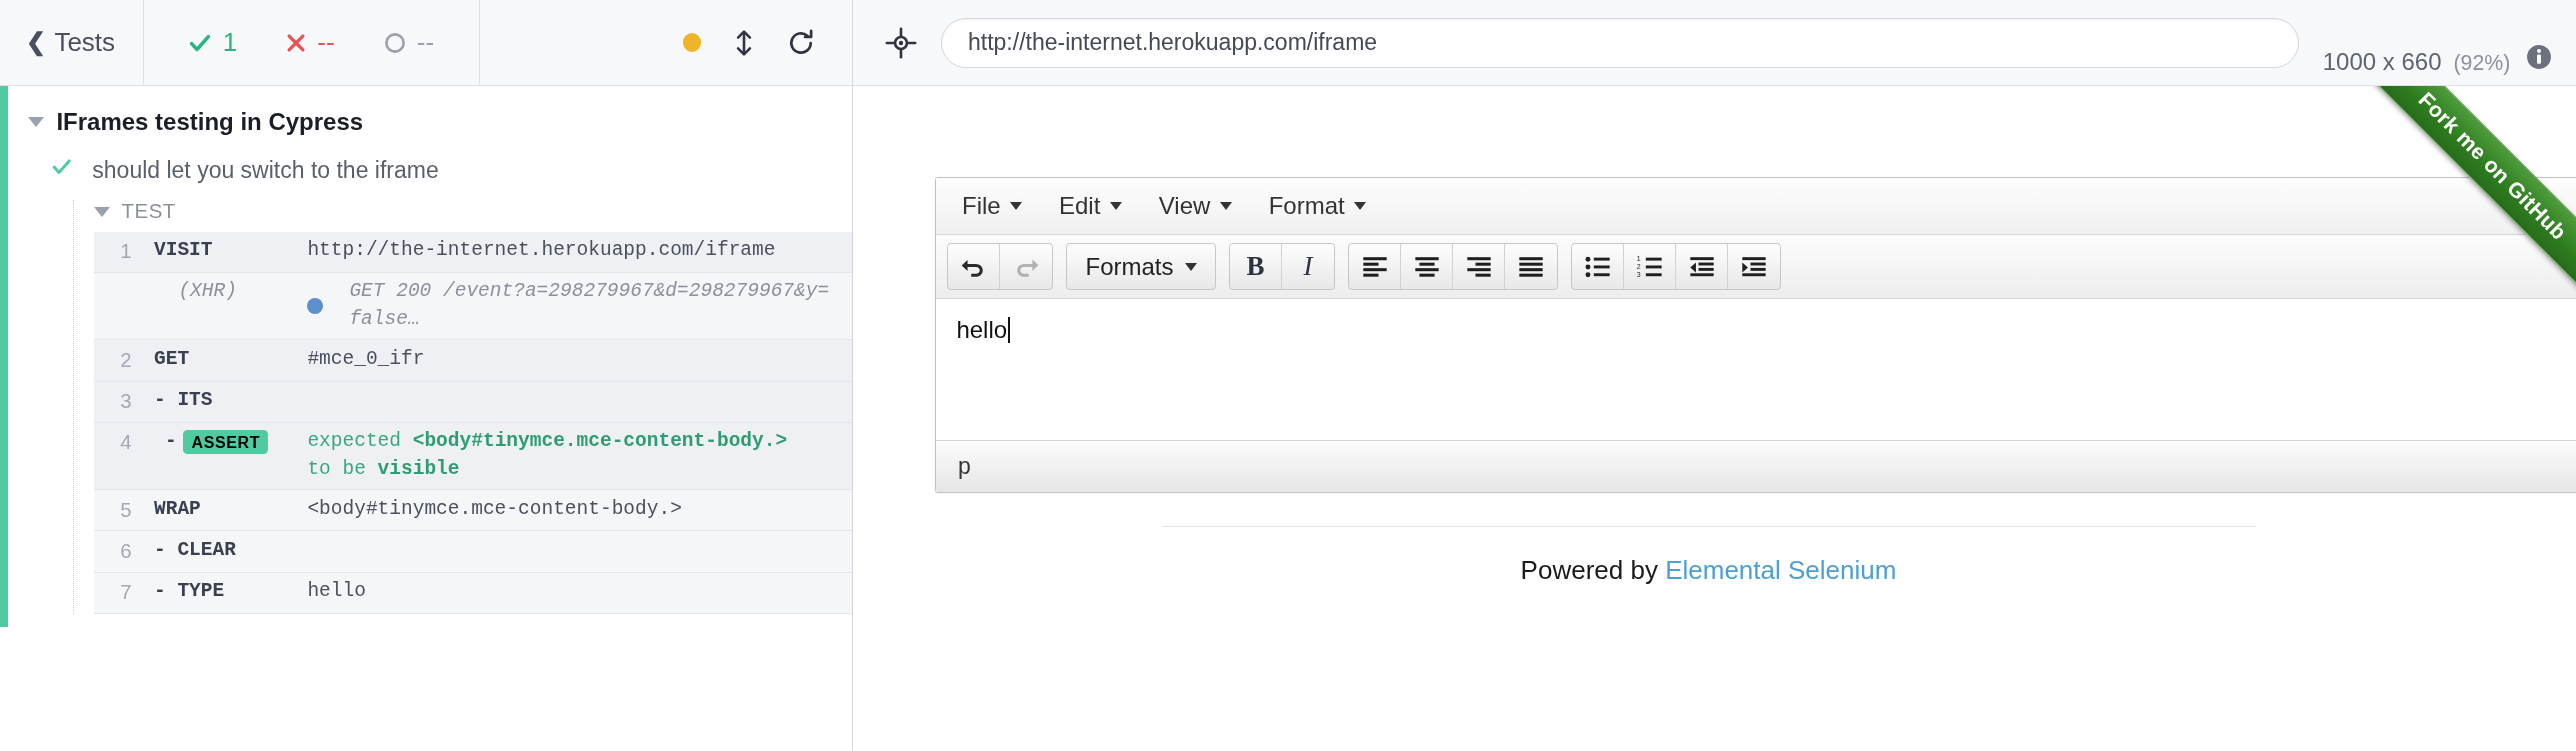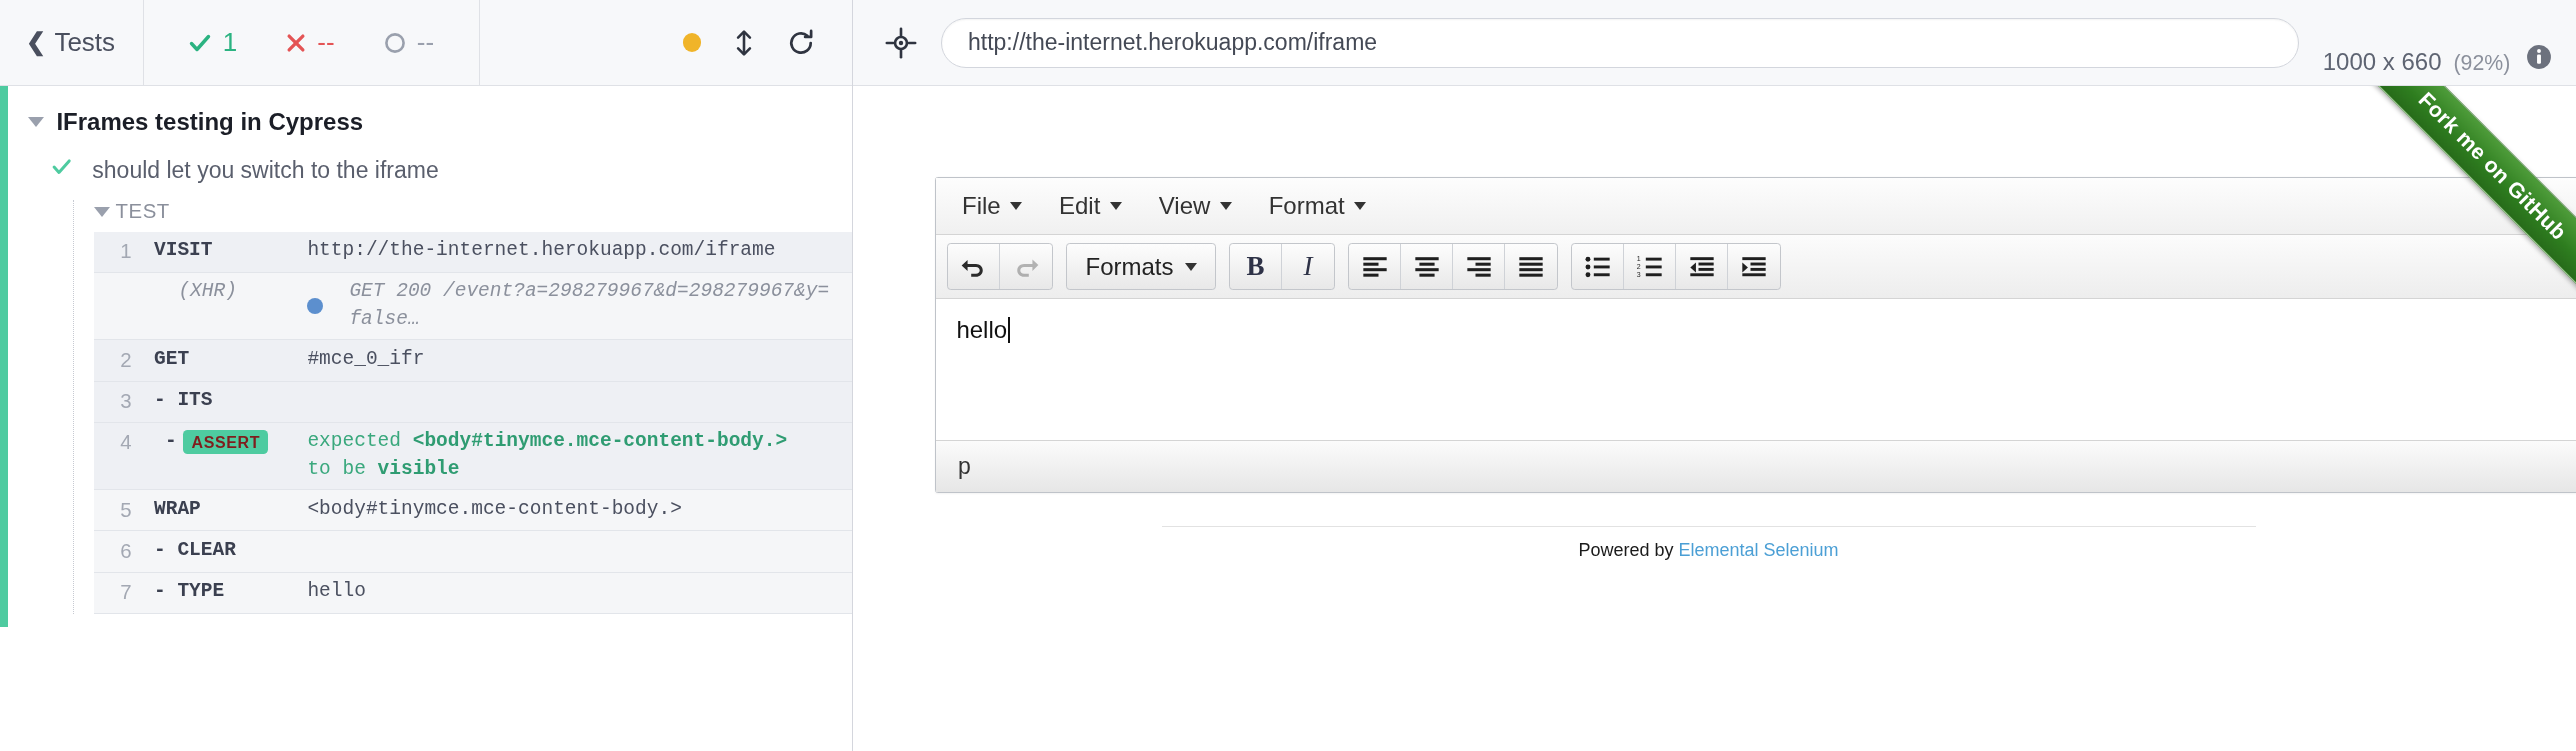--- a/index.html
+++ b/index.html
@@ -135,21 +135,21 @@
     font-size: 23px;
     color: #5a5f6d;
   }
 
   .hooks {
     margin: 16.7px 0 0 65px;
     border-left: 1.9px dotted #c7cad2;
     padding-left: 20.4px;
   }
   .hook-label {
-    display: flex; align-items: center; gap: 5px;
+    display: flex; align-items: center; gap: 11px;
     font-size: 20.4px;
     color: #8b909c;
     letter-spacing: 0.6px;
     padding-bottom: 8.3px;
   }
 
   
   .cmds { list-style: none; }
   .cmd {
     display: flex;
@@ -208,21 +208,21 @@
     background: #5c8fce;
     flex: 0 0 16px;
     display: inline-block;
   }
 
   
   .cmd-assert { background: #eef0f4; }
   .cmd-assert .cmd-method { display: flex; align-items: center; gap: 6.5px; padding-left: 16.7px; }
   .assert-badge {
     background: #4ecba0;
-    color: #7f1d1d;
+    color: #000000;
     font-size: 16px;
     font-weight: 700;
     letter-spacing: 0.6px;
     padding: 3.7px 8.3px 2.8px;
     border-radius: 4.6px;
     font-family: "Liberation Sans", sans-serif;
     line-height: 1.1;
   }
   .cmd-assert .cmd-msg { color: #3aa87d; }
   .cmd-assert .cmd-msg b { color: #2f9c72; font-weight: 700; }
@@ -424,23 +424,23 @@
     font-size: 23px;
     color: #333;
     position: relative;
   }
 
   
   .site-footer {
     margin: 33px auto 0;
     width: 1094px;
     border-top: 0.9px solid #e2e2e2;
-    padding-top: 13px;
+    padding-top: 28px;
     text-align: center;
-    font-size: 18px;
+    font-size: 26px;
     color: #1b1b1b;
   }
   .site-footer a { color: #4b9fd5; text-decoration: none; cursor: pointer; }
 </style>
 </head>
 <body>
 
 <div id="app">
 
   <div id="reporter">

